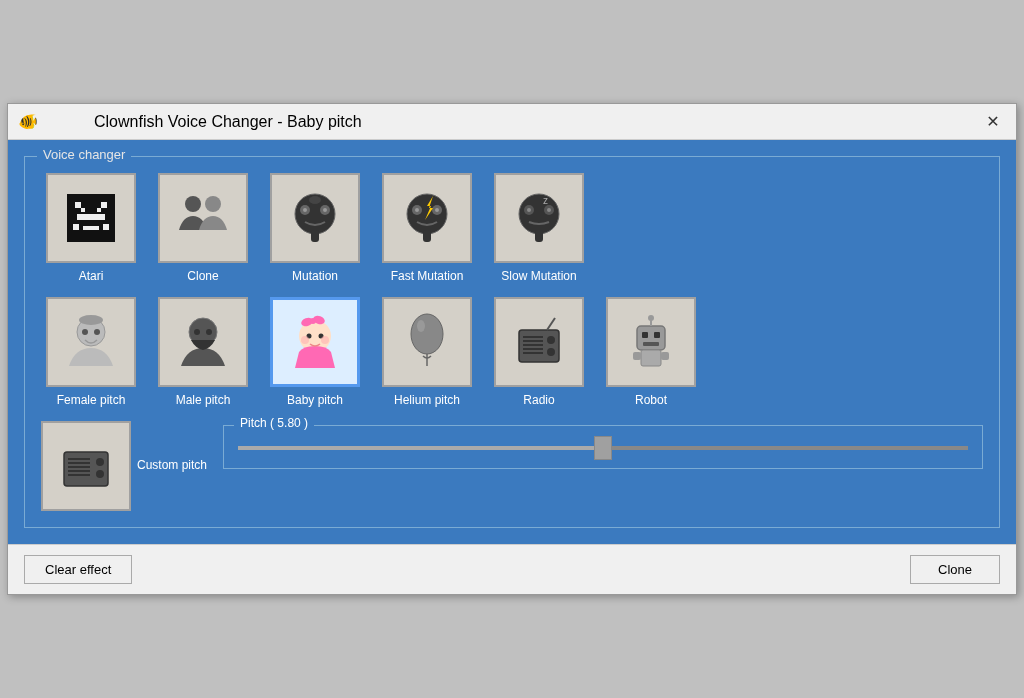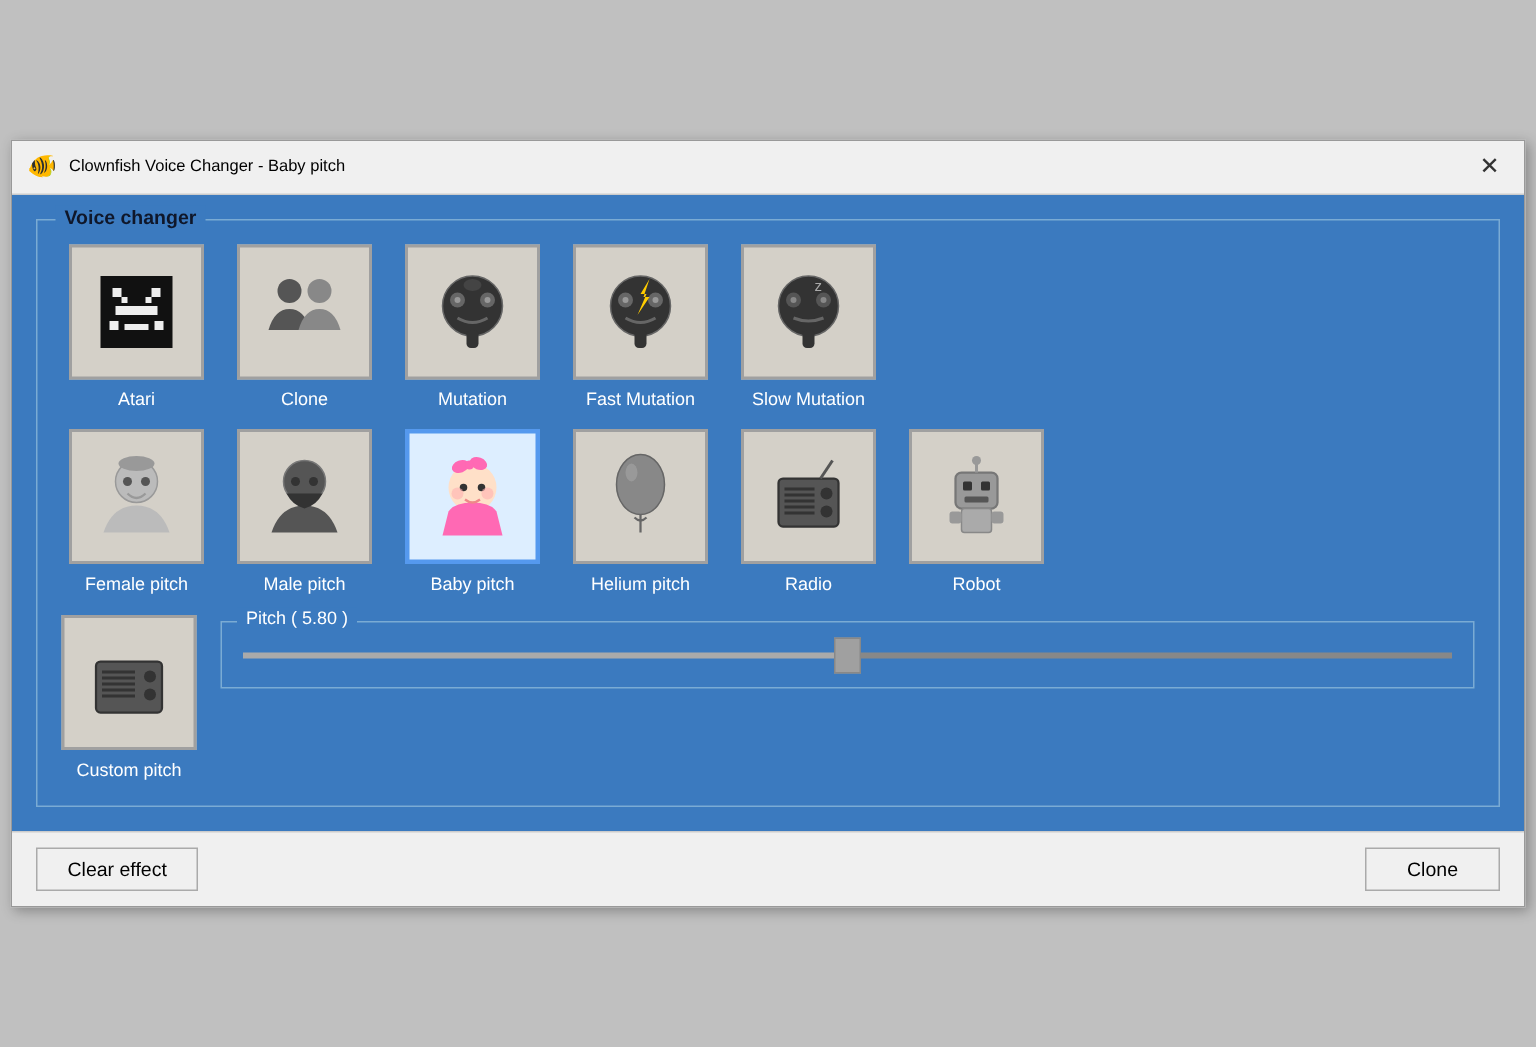--- a/index.html
+++ b/index.html
@@ -31,22 +31,23 @@
     .title-bar-left {
       display: flex;
       align-items: center;
       gap: 8px;
     }
     .title-icon {
       width: 20px;
       height: 20px;
     }
     .title-text {
-      font-size: 11px;
+      font-size: 16px;
       color: #000;
+      margin-left: 48px;
     }
     .close-btn {
       width: 26px;
       height: 26px;
       background: none;
       border: none;
       cursor: pointer;
       font-size: 16px;
       display: flex;
       align-items: center;
@@ -63,22 +64,21 @@
       position: relative;
       background: #3b7abf;
     }
     .group-label {
       position: absolute;
       top: -10px;
       left: 12px;
       background: #3b7abf;
       padding: 0 6px;
       font-size: 13px;
-      color: #0f172a;
-      font-weight: bold;
+      color: #e5e5e5;
     }
     .icons-grid-row {
       display: flex;
       gap: 12px;
       margin-bottom: 12px;
       justify-content: flex-start;
     }
     .voice-item {
       display: flex;
       flex-direction: column;
@@ -109,21 +109,21 @@
     }
     
     .custom-pitch-row {
       display: flex;
       align-items: flex-start;
       gap: 16px;
       margin-top: 8px;
     }
     .custom-pitch-item {
       display: flex;
-      flex-direction: column;
+      flex-direction: row;
       align-items: center;
       gap: 6px;
     }
     .pitch-slider-container {
       flex: 1;
       border: 1px solid #7aabd4;
       padding: 8px 14px 14px 14px;
       position: relative;
       margin-top: 4px;
       background: transparent;

